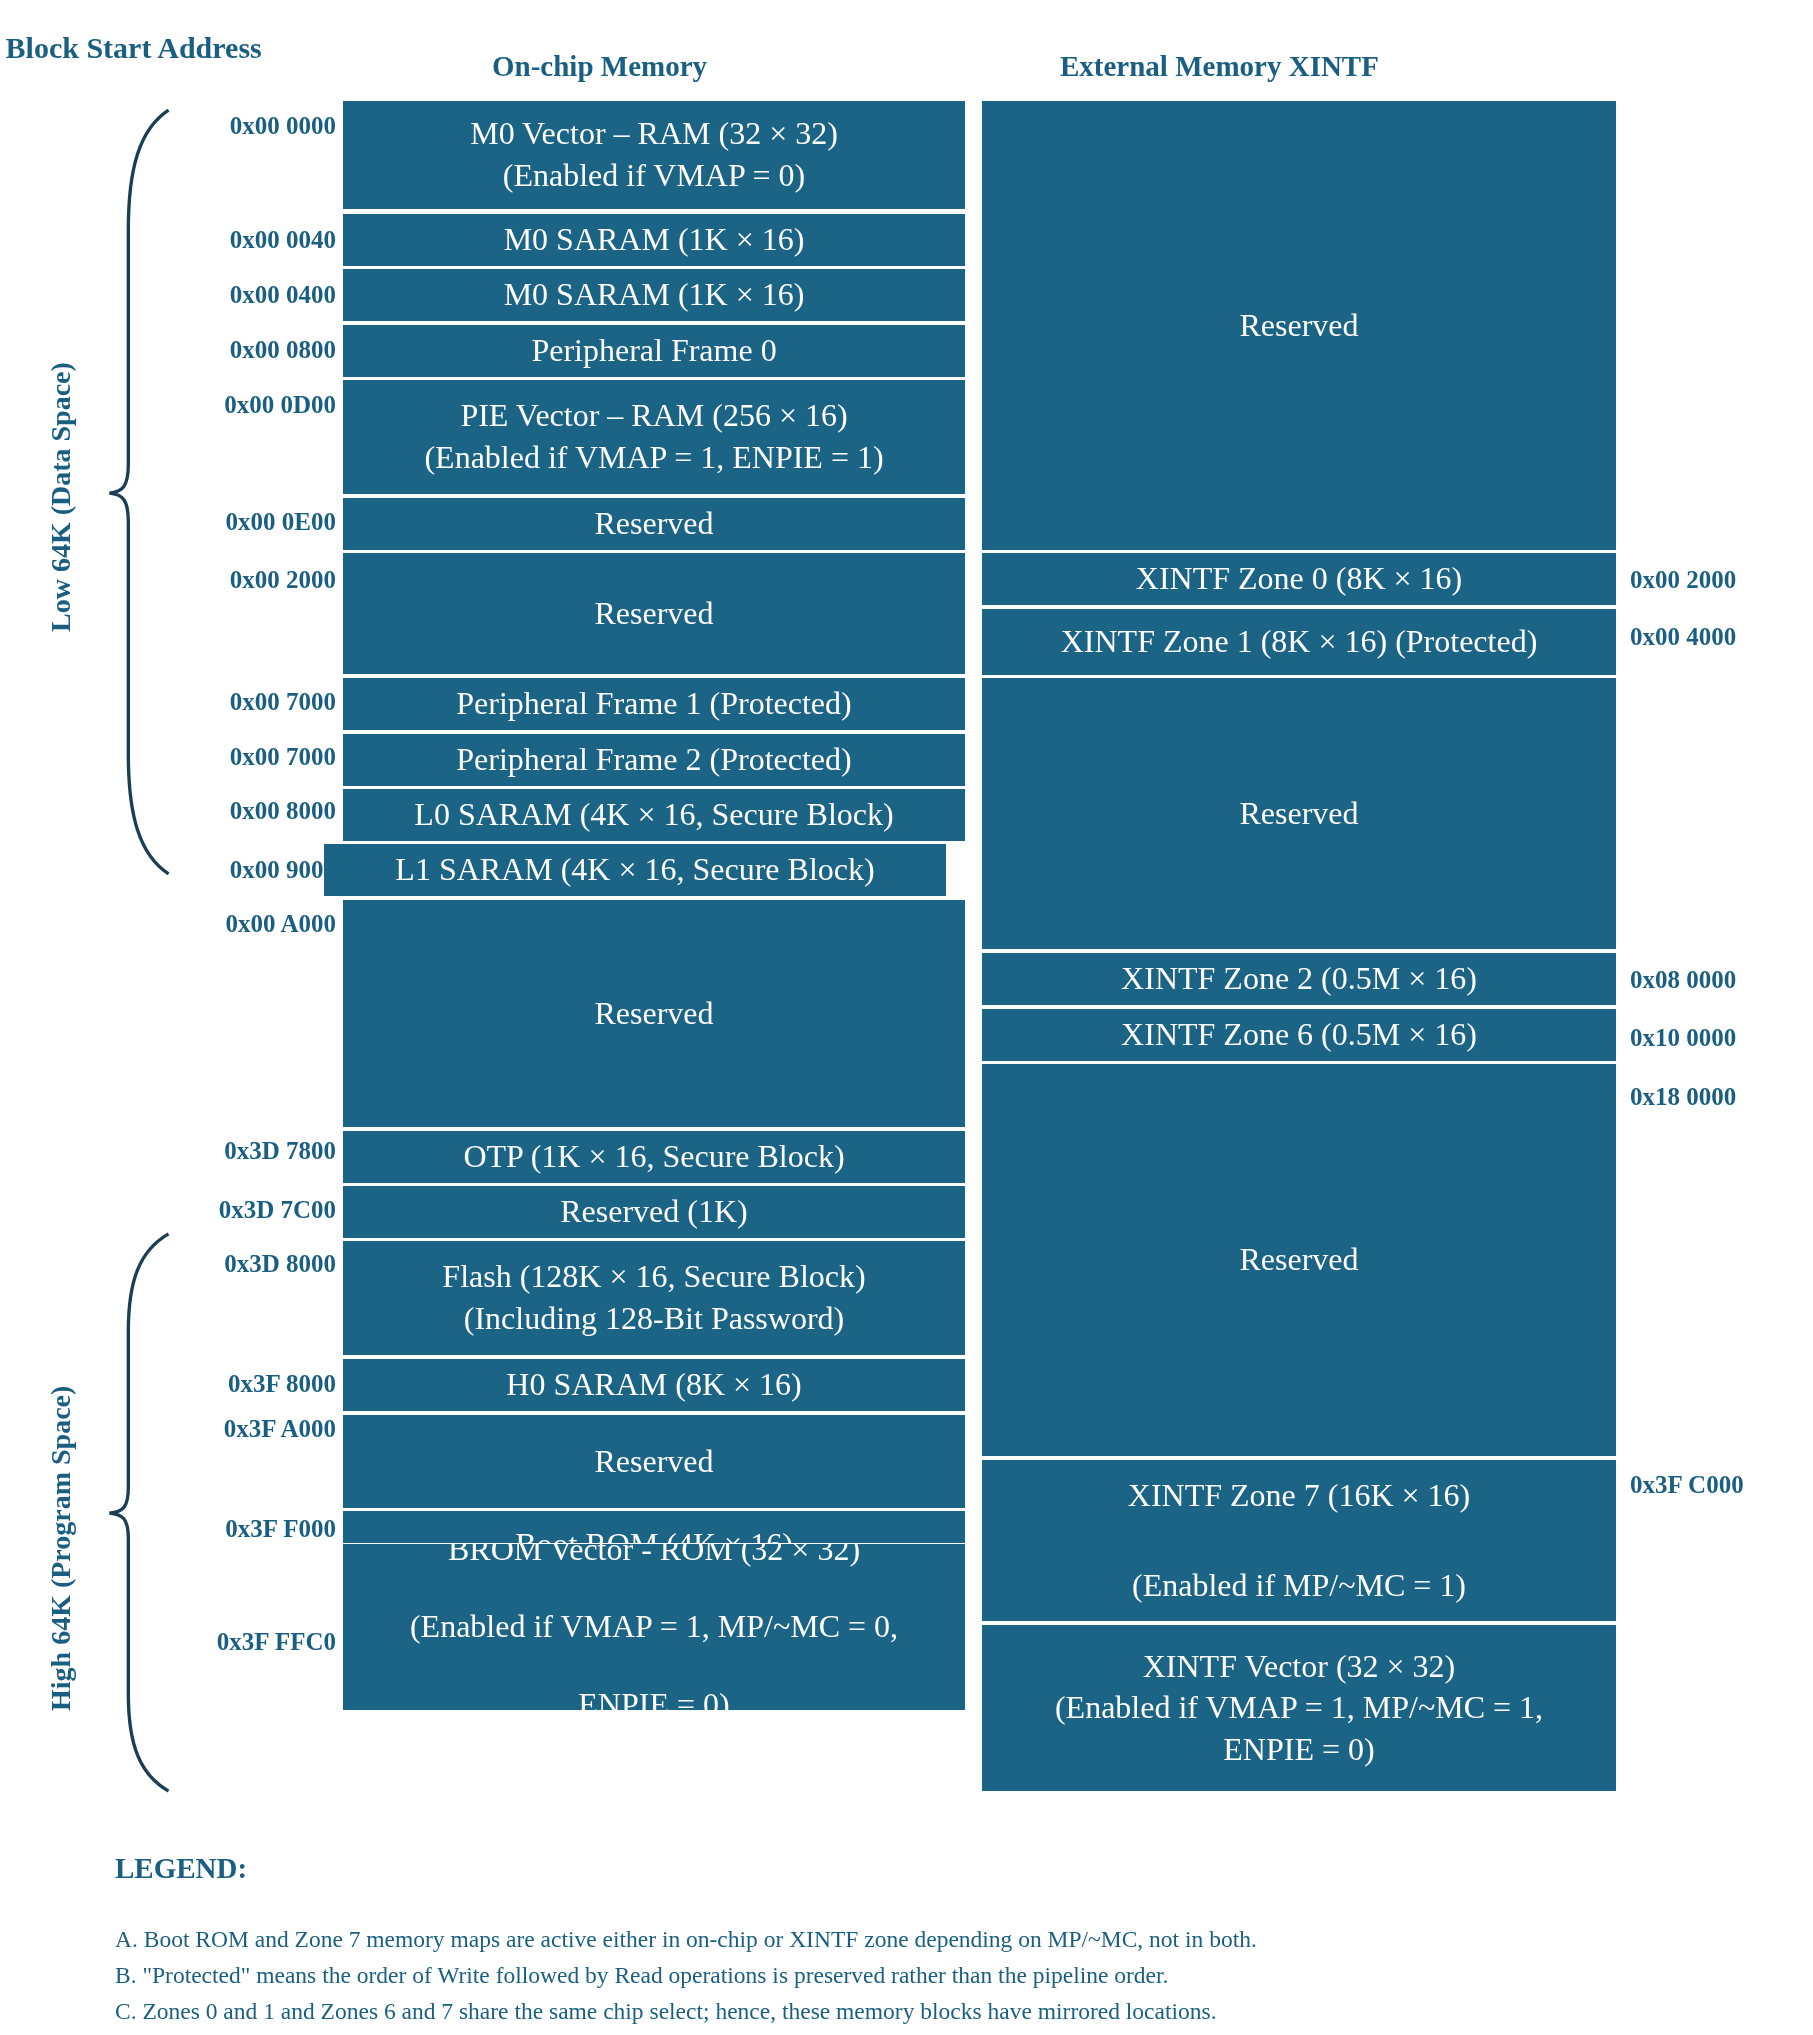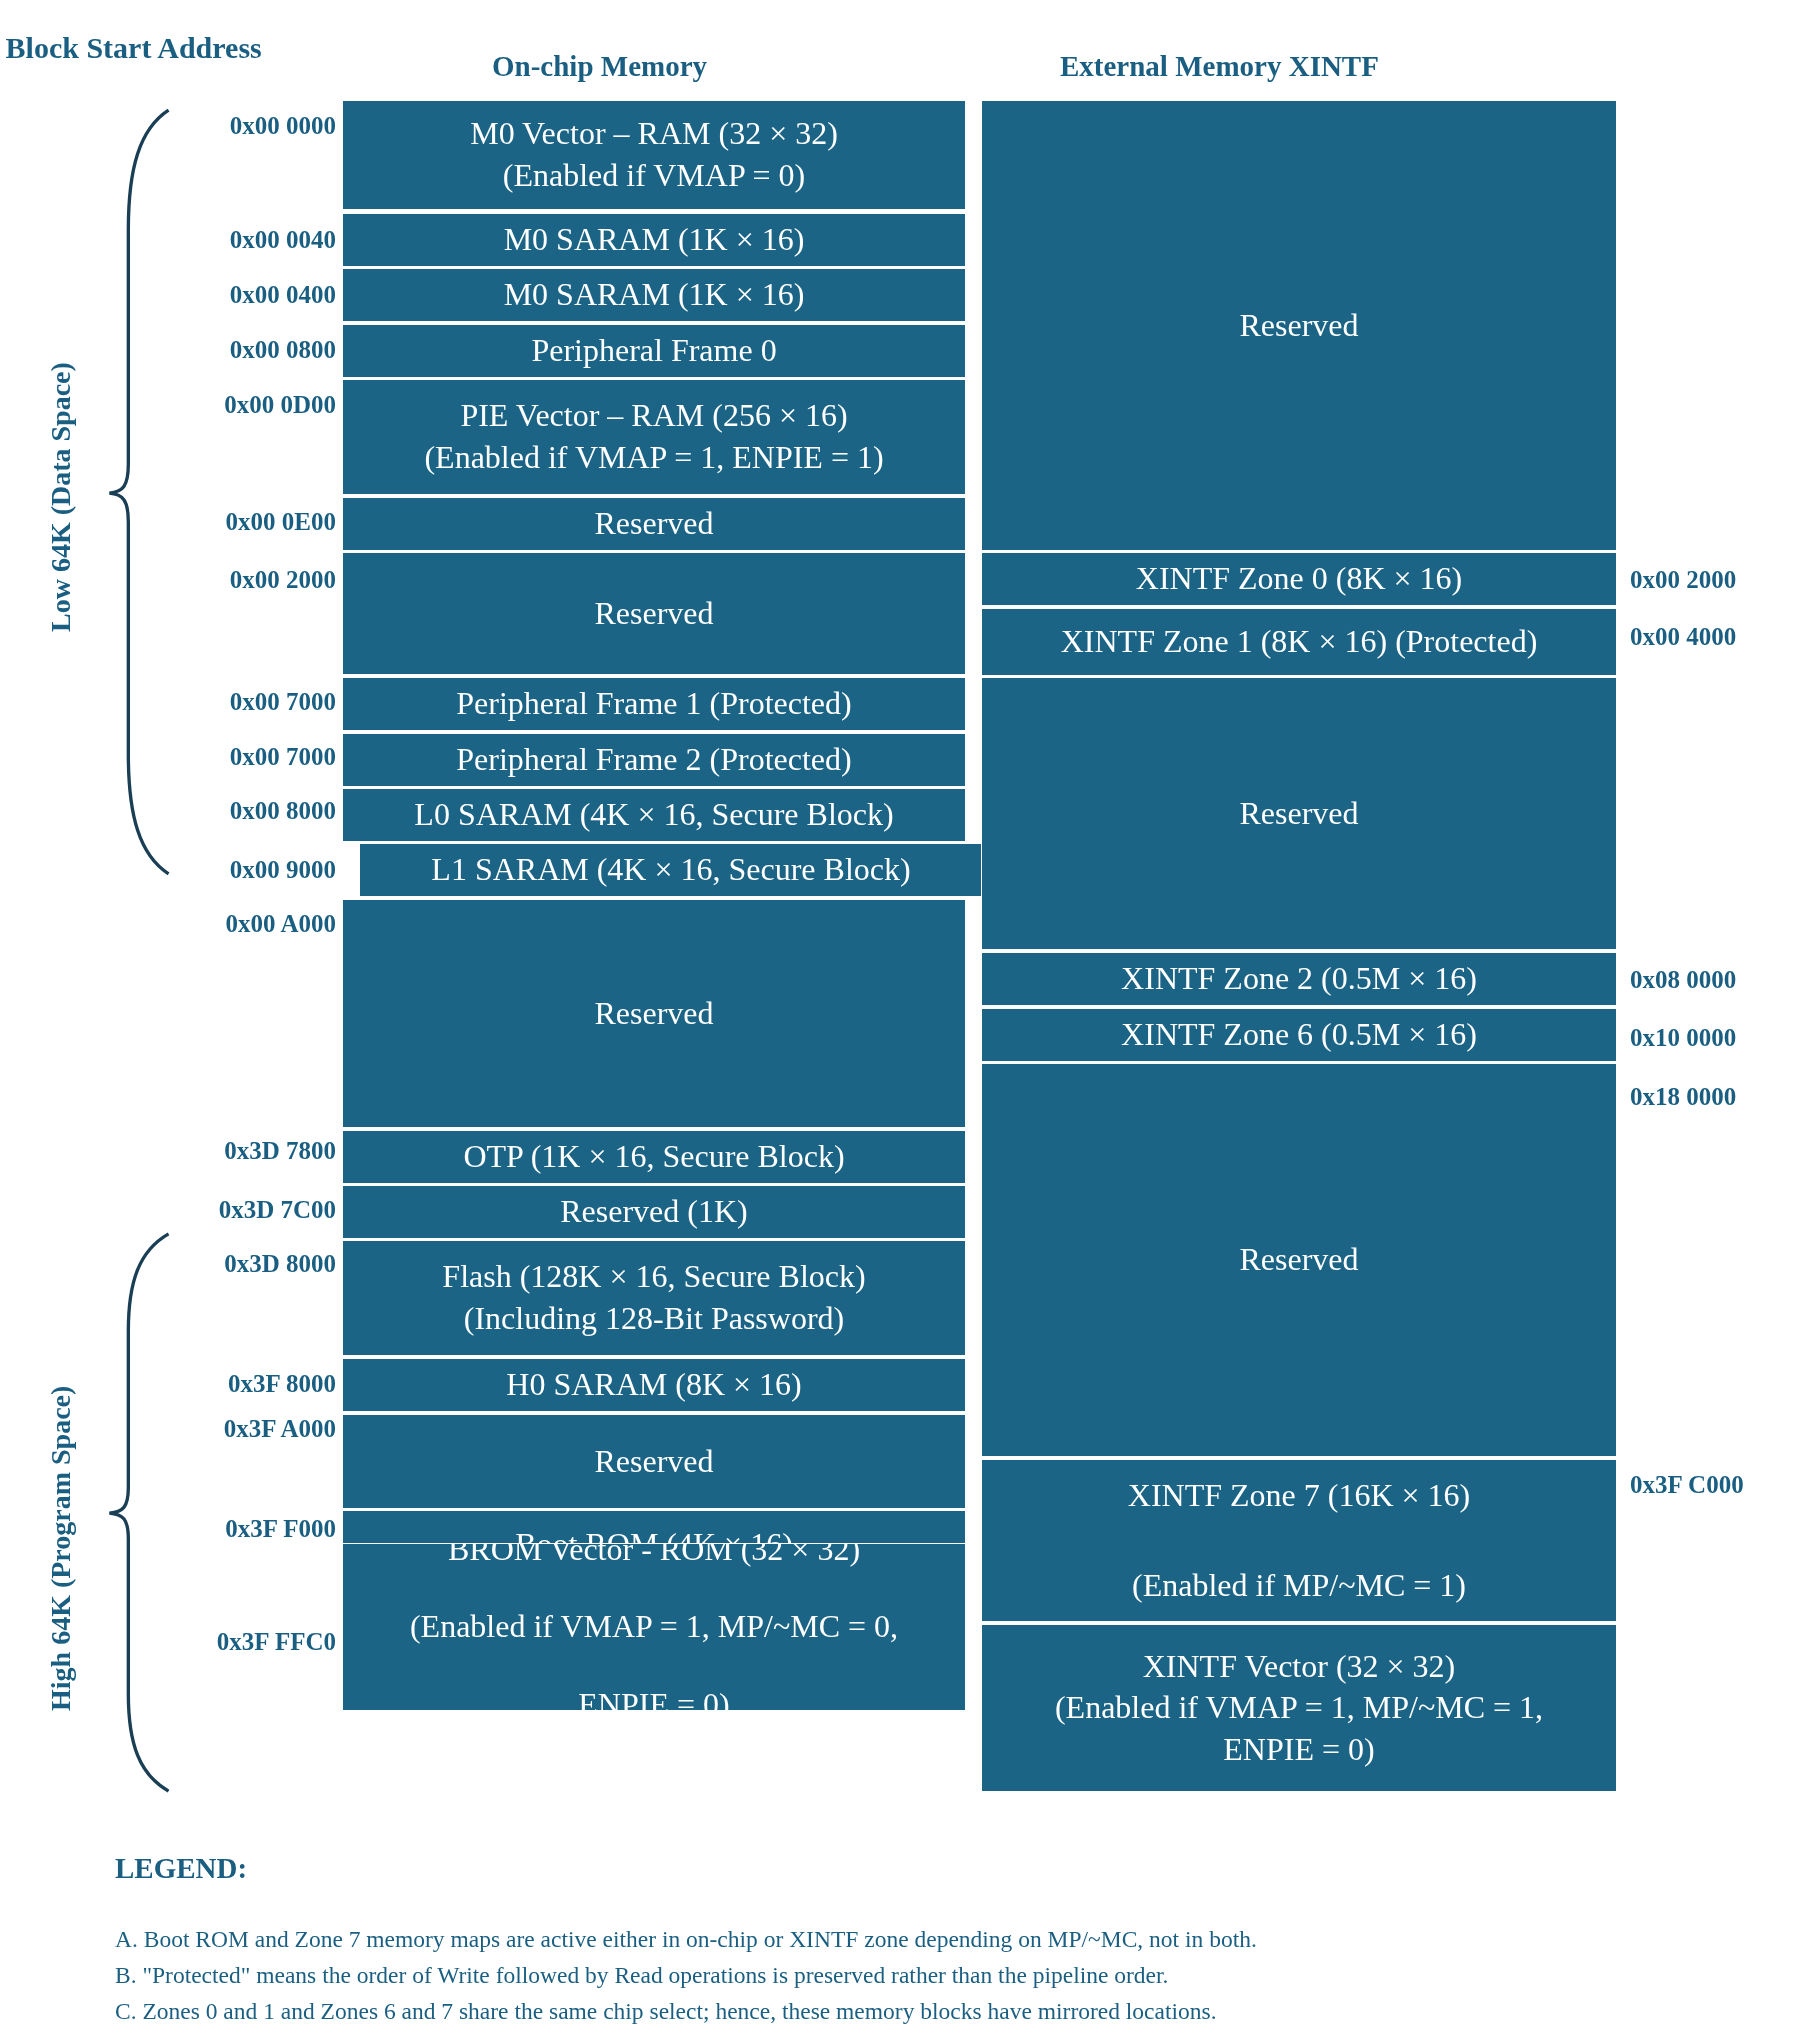--- a/index.html
+++ b/index.html
@@ -154,21 +154,21 @@
   </div>
   <div class="block" style="left:342px; top:649px; width:624px; height:54px;">
     <span class="ln">Peripheral Frame 1 (Protected)</span>
   </div>
   <div class="block" style="left:342px; top:705px; width:624px; height:54px;">
     <span class="ln">Peripheral Frame 2 (Protected)</span>
   </div>
   <div class="block" style="left:342px; top:760px; width:624px; height:54px;">
     <span class="ln">L0 SARAM (4K × 16, Secure Block)</span>
   </div>
-  <div class="block" style="left:359px; top:815px; width:624px; height:54px;">
+  <div class="block" style="left:323px; top:815px; width:624px; height:54px;">
     <span class="ln">L1 SARAM (4K × 16, Secure Block)</span>
   </div>
   <div class="block" style="left:342px; top:871px; width:624px; height:229px;">
     <span class="ln">Reserved</span>
   </div>
   <div class="block" style="left:342px; top:1102px; width:624px; height:54px;">
     <span class="ln">OTP (1K × 16, Secure Block)</span>
   </div>
   <div class="block" style="left:342px; top:1157px; width:624px; height:54px;">
     <span class="ln">Reserved (1K)</span>

